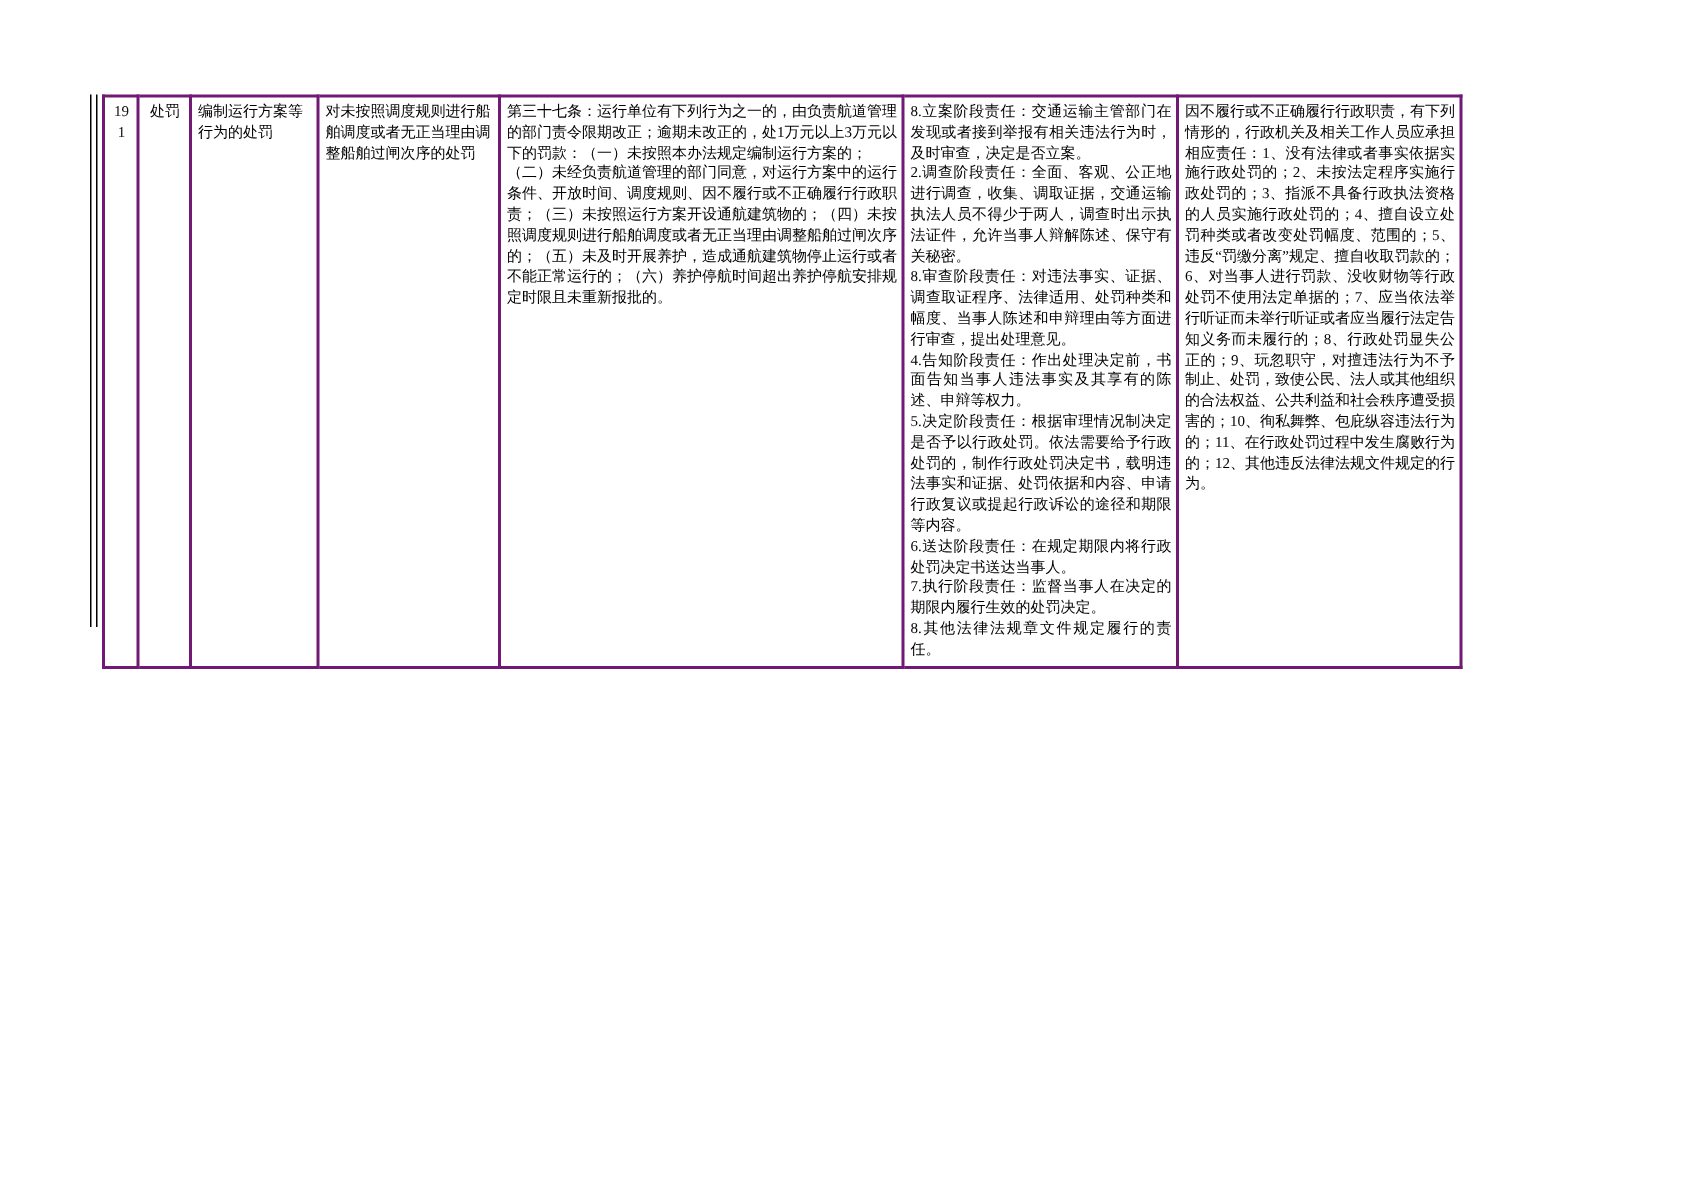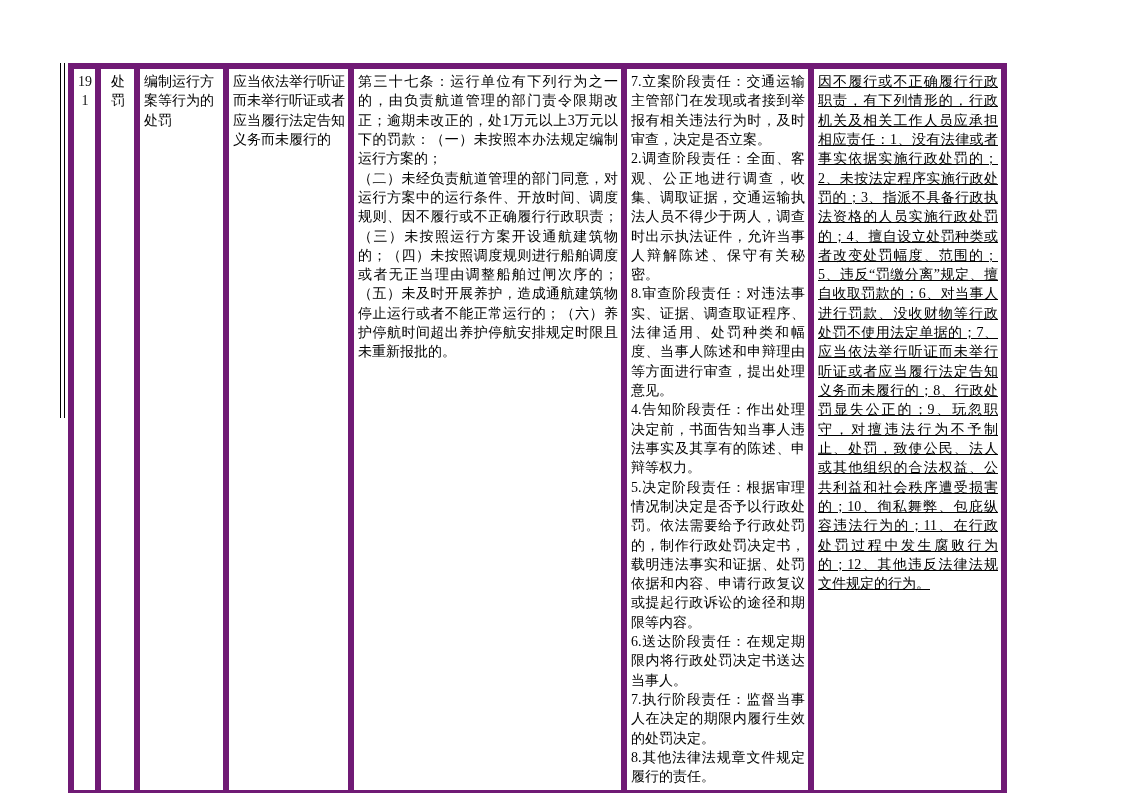--- a/index.html
+++ b/index.html
@@ -27,36 +27,36 @@
   
   .doc-table {
     position: absolute;
     left: 68px;
     top: 63px;
     border-collapse: collapse;
     table-layout: fixed;
   }
 
   .doc-table td {
-    border: 6px solid #701a75;
+    border: 2px solid #701a75;
     vertical-align: top;
     padding: 3px 3px 3px 4px;
-    font-size: 14px;
+    font-size: 10px;
     line-height: 1.38;
     font-family: "Liberation Serif", "DejaVu Serif", serif;
   }
 
   
   .col-num   { width: 14px; }
   .col-type  { width: 26px; }
   .col-name  { width: 76px; }
   .col-desc  { width: 112px; }
   .col-basis { width: 260px; }
   .col-resp  { width: 174px; }
-  .col-acct  { width: 180px; text-decoration: underline; }
+  .col-acct  { width: 180px; }
 
   .cell-num {
     text-align: center;
     font-size: 8px;
     line-height: 1.2;
     padding-top: 2px;
     word-break: break-all;
     color: #111;
   }
 
@@ -138,29 +138,29 @@
   <table class="doc-table">
     <tbody>
       <tr>
 
         <td class="cell-num col-num">191</td>
 
         <td class="cell-type col-type">处罚</td>
 
         <td class="cell-name col-name">编制运行方案等行为的处罚</td>
 
-        <td class="cell-desc col-desc">应当依法举行听证而未举行听证或者应当履行法定告知义务而未履行的</td>
+        <td class="cell-desc col-desc">对未按照调度规则进行船舶调度或者无正当理由调整船舶过闸次序的处罚</td>
 
         <td class="cell-basis col-basis">
           <p class="para">第三十七条：运行单位有下列行为之一的，由负责航道管理的部门责令限期改正；逾期未改正的，处1万元以上3万元以下的罚款：（一）未按照本办法规定编制运行方案的；</p>
           <p class="para">（二）未经负责航道管理的部门同意，对运行方案中的运行条件、开放时间、调度规则、因不履行或不正确履行行政职责；（三）未按照运行方案开设通航建筑物的；（四）未按照调度规则进行船舶调度或者无正当理由调整船舶过闸次序的；（五）未及时开展养护，造成通航建筑物停止运行或者不能正常运行的；（六）养护停航时间超出养护停航安排规定时限且未重新报批的。</p>
         </td>
 
         <td class="cell-resp col-resp">
-          <p class="para">7.立案阶段责任：交通运输主管部门在发现或者接到举报有相关违法行为时，及时审查，决定是否立案。</p>
+          <p class="para">8.立案阶段责任：交通运输主管部门在发现或者接到举报有相关违法行为时，及时审查，决定是否立案。</p>
           <p class="para">2.调查阶段责任：全面、客观、公正地进行调查，收集、调取证据，交通运输执法人员不得少于两人，调查时出示执法证件，允许当事人辩解陈述、保守有关秘密。</p>
           <p class="para">8.审查阶段责任：对违法事实、证据、调查取证程序、法律适用、处罚种类和幅度、当事人陈述和申辩理由等方面进行审查，提出处理意见。</p>
           <p class="para">4.告知阶段责任：作出处理决定前，书面告知当事人违法事实及其享有的陈述、申辩等权力。</p>
           <p class="para">5.决定阶段责任：根据审理情况制决定是否予以行政处罚。依法需要给予行政处罚的，制作行政处罚决定书，载明违法事实和证据、处罚依据和内容、申请行政复议或提起行政诉讼的途径和期限等内容。</p>
           <p class="para">6.送达阶段责任：在规定期限内将行政处罚决定书送达当事人。</p>
           <p class="para">7.执行阶段责任：监督当事人在决定的期限内履行生效的处罚决定。</p>
           <p class="para">8.其他法律法规章文件规定履行的责任。</p>
         </td>
 
         <td class="cell-acct col-acct">因不履行或不正确履行行政职责，有下列情形的，行政机关及相关工作人员应承担相应责任：1、没有法律或者事实依据实施行政处罚的；2、未按法定程序实施行政处罚的；3、指派不具备行政执法资格的人员实施行政处罚的；4、擅自设立处罚种类或者改变处罚幅度、范围的；5、违反“罚缴分离”规定、擅自收取罚款的；6、对当事人进行罚款、没收财物等行政处罚不使用法定单据的；7、应当依法举行听证而未举行听证或者应当履行法定告知义务而未履行的；8、行政处罚显失公正的；9、玩忽职守，对擅违法行为不予制止、处罚，致使公民、法人或其他组织的合法权益、公共利益和社会秩序遭受损害的；10、徇私舞弊、包庇纵容违法行为的；11、在行政处罚过程中发生腐败行为的；12、其他违反法律法规文件规定的行为。</td>

